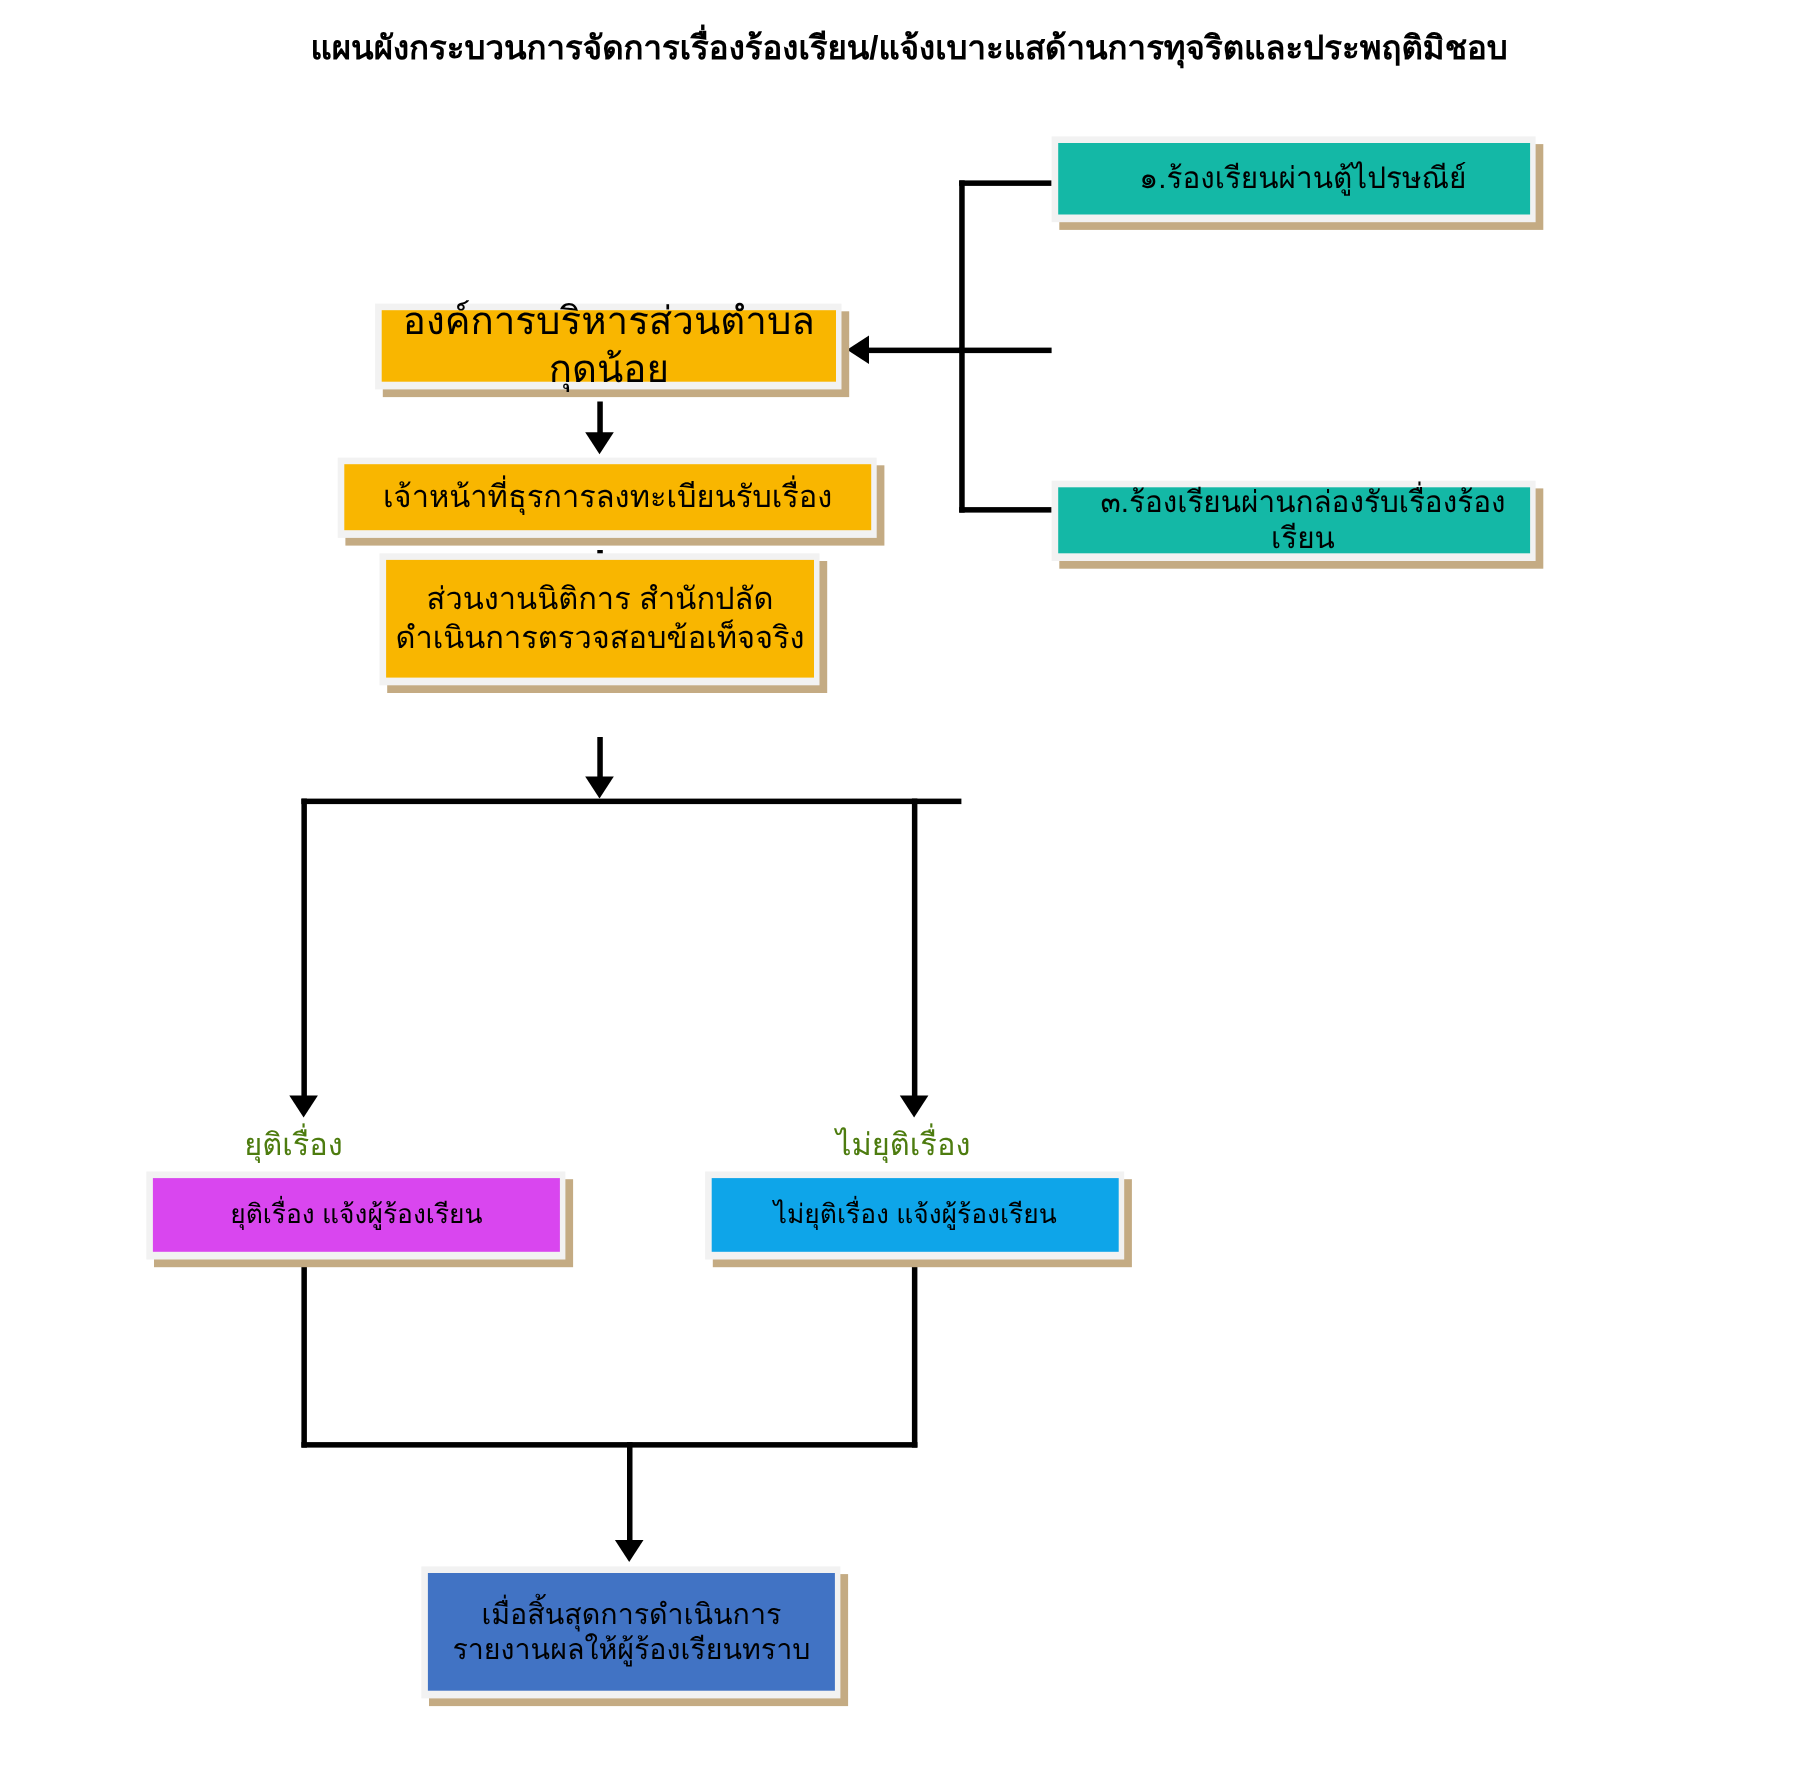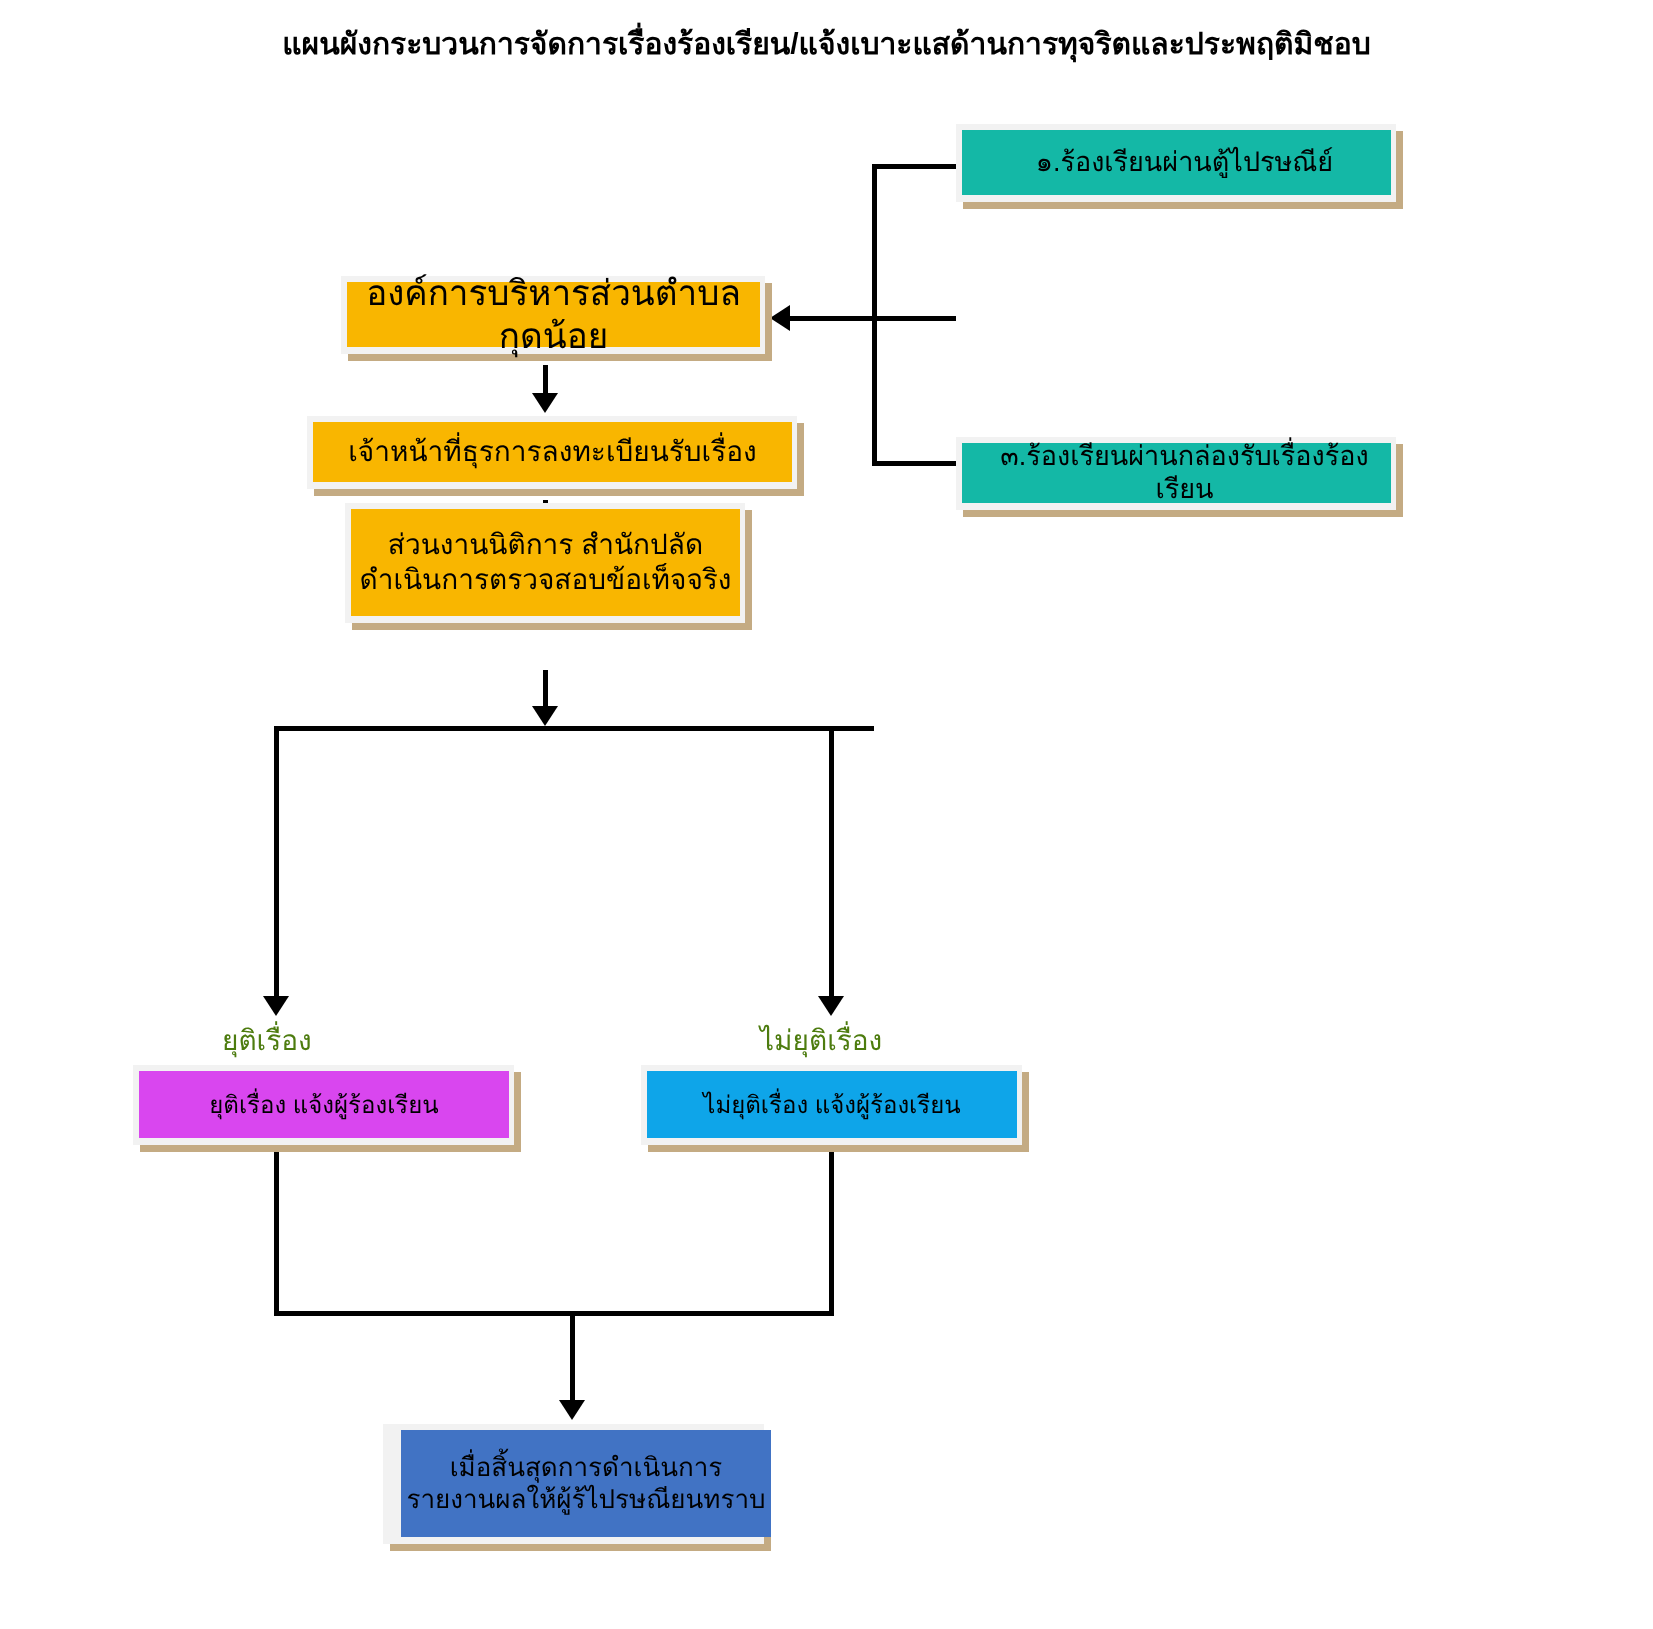--- a/index.html
+++ b/index.html
@@ -51,21 +51,21 @@
     text-align: center;
     color: #000000;
     line-height: 1.22;
   }
   .node .fill span { display: block; }
 
   .yellow .fill { background: #14b8a6; }
   .orange .fill { background: #f9b600; }
   .green  .fill { background: #d946ef; }
   .red    .fill { background: #0ea5e9; }
-  .blue   .fill { background: #4173c4; margin-left: 12px; }
+  .blue   .fill { background: #4173c4; }
 
   
   #box-postal   { left: 956px;  top: 124px;  width: 440px; height: 78px; }
   #box-website  { left: 956px;  top: 284px;  width: 440px; height: 73px; }
   #box-dropbox  { left: 956px;  top: 437px;  width: 440px; height: 73px; }
 
   #box-org      { left: 341px;  top: 276px;  width: 424px; height: 78px; }
   #box-register { left: 307px;  top: 416px;  width: 490px; height: 73px; }
   #box-legal    { left: 345px;  top: 503px;  width: 400px; height: 120px; }
 
@@ -196,17 +196,17 @@
 
   <div class="node red" id="box-red">
     <div class="fill">
       <span>ไม่ยุติเรื่อง แจ้งผู้ร้องเรียน</span>
     </div>
   </div>
 
   <div class="node blue" id="box-blue">
     <div class="fill">
       <span>เมื่อสิ้นสุดการดำเนินการ</span>
-      <span>รายงานผลให้ผู้ร้ไปรษณียนทราบ</span>
+      <span>รายงานผลให้ผู้ร้องเรียนทราบ</span>
     </div>
   </div>
 
 </div>
 
 </body></html>

